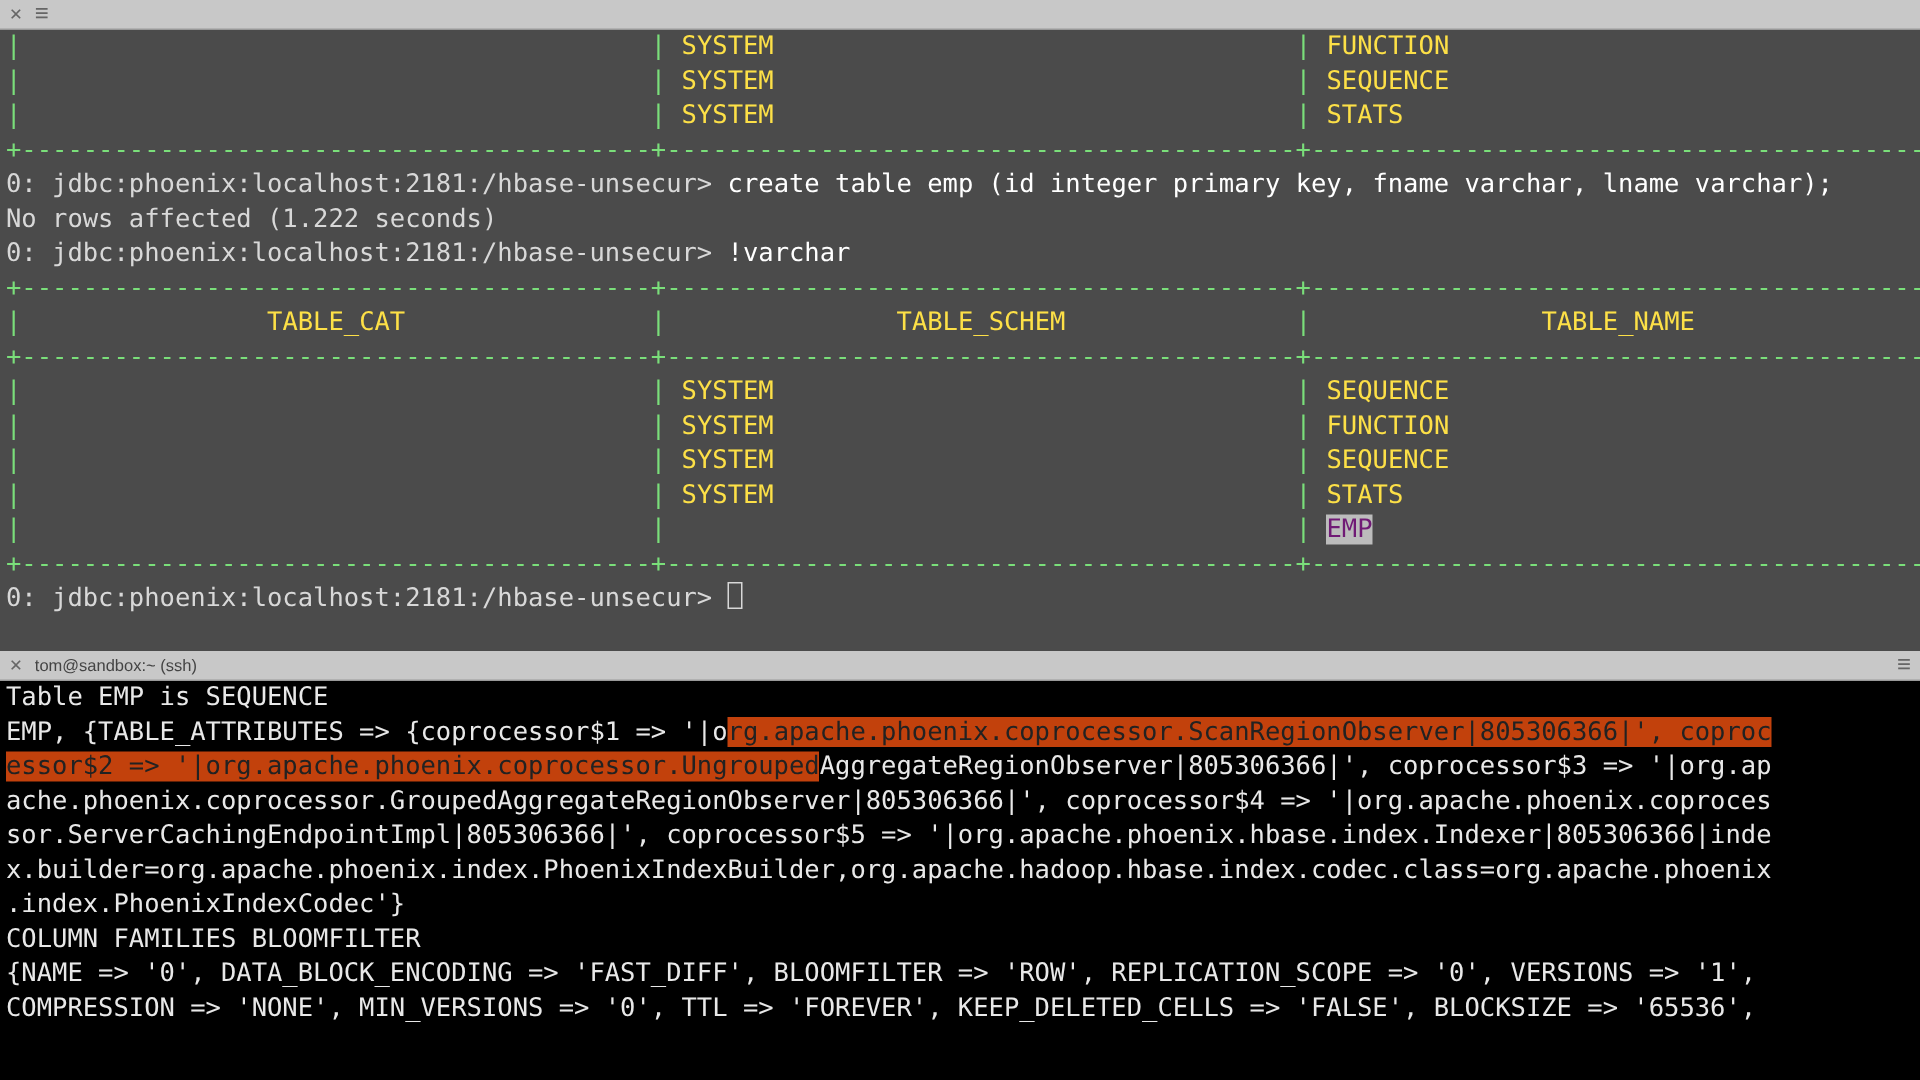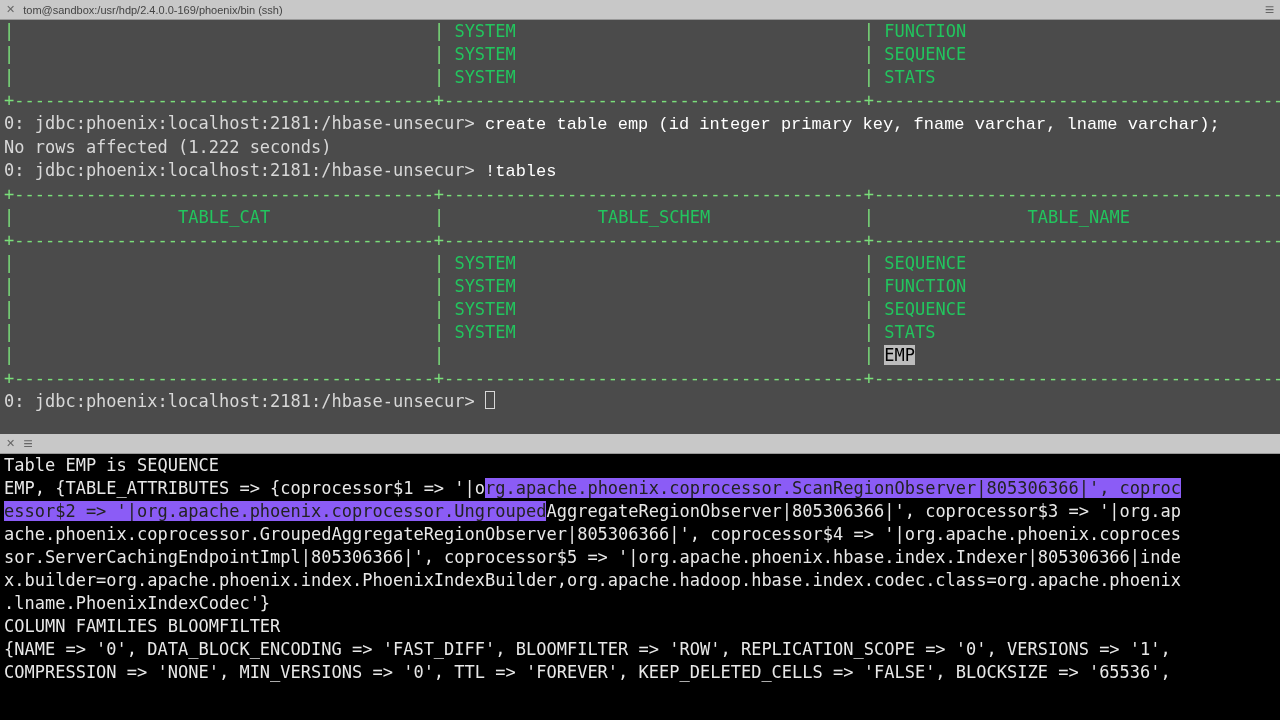--- a/index.html
+++ b/index.html
@@ -36,73 +36,73 @@
 }
 
 .term {
   font-size: 17px;
   line-height: 23px;
   white-space: pre;
   padding: 0 4px;
 }
 
 .green { color: #7adf7a; }
-.cyan  { color: #22c55e; text-align: right; }
-.white { color: #ffffff; font-family: Liberation Mono, monospace; }
-.sel   { background: #8b5cf6; color: #222; }
-.emp   { background: #bcbcbc; color: #000000; }
+.cyan  { color: #fde047; text-align: right; }
+.white { color: #ffffff; }
+.sel   { background: #c2410c; color: #222; }
+.emp   { background: #bcbcbc; color: #701a75; }
 
 .cursor {
   display: inline-block;
   width: 10px;
   height: 18px;
   border: 1px solid #d8d8d8;
   vertical-align: -2px;
 }
 </style>
 </head>
 <body>
 
 <div class="titlebar">
   <span class="close">✕</span>
-  <span class="title">tom@sandbox:/usr/hdp/2.4.0.0-169/phoenix/bin (ssh)</span>
   <span class="menu">≡</span>
 </div>
 
 <div class="pane-top">
 <pre class="term"><span class="green">|</span>                                         <span class="green">|</span> <span class="cyan">SYSTEM</span>                                  <span class="green">|</span> <span class="cyan">FUNCTION</span>                               
 <span class="green">|</span>                                         <span class="green">|</span> <span class="cyan">SYSTEM</span>                                  <span class="green">|</span> <span class="cyan">SEQUENCE</span>                               
 <span class="green">|</span>                                         <span class="green">|</span> <span class="cyan">SYSTEM</span>                                  <span class="green">|</span> <span class="cyan">STATS</span>                                  
 <span class="green">+-----------------------------------------+-----------------------------------------+-----------------------------------------+</span>
 <span>0: jdbc:phoenix:localhost:2181:/hbase-unsecur&gt;</span> <span class="white">create table emp (id integer primary key, fname varchar, lname varchar);</span>
 <span>No rows affected (1.222 seconds)</span>
-<span>0: jdbc:phoenix:localhost:2181:/hbase-unsecur&gt;</span> <span class="white">!tables</span>
+<span>0: jdbc:phoenix:localhost:2181:/hbase-unsecur&gt;</span> <span class="white">!varchar</span>
 <span class="green">+-----------------------------------------+-----------------------------------------+-----------------------------------------+</span>
 <span class="green">|</span>                <span class="cyan">TABLE_CAT</span>                <span class="green">|</span>               <span class="cyan">TABLE_SCHEM</span>               <span class="green">|</span>               <span class="cyan">TABLE_NAME</span>                
 <span class="green">+-----------------------------------------+-----------------------------------------+-----------------------------------------+</span>
 <span class="green">|</span>                                         <span class="green">|</span> <span class="cyan">SYSTEM</span>                                  <span class="green">|</span> <span class="cyan">SEQUENCE</span>                                
 <span class="green">|</span>                                         <span class="green">|</span> <span class="cyan">SYSTEM</span>                                  <span class="green">|</span> <span class="cyan">FUNCTION</span>                               
 <span class="green">|</span>                                         <span class="green">|</span> <span class="cyan">SYSTEM</span>                                  <span class="green">|</span> <span class="cyan">SEQUENCE</span>                               
 <span class="green">|</span>                                         <span class="green">|</span> <span class="cyan">SYSTEM</span>                                  <span class="green">|</span> <span class="cyan">STATS</span>                                  
 <span class="green">|</span>                                         <span class="green">|</span>                                         <span class="green">|</span> <span class="emp">EMP</span>                                    
 <span class="green">+-----------------------------------------+-----------------------------------------+-----------------------------------------+</span>
 <span>0: jdbc:phoenix:localhost:2181:/hbase-unsecur&gt;</span> <span class="cursor"></span>
 </pre>
 </div>
 
 <div class="titlebar">
   <span class="close">✕</span>
+  <span class="title">tom@sandbox:~ (ssh)</span>
   <span class="menu">≡</span>
 </div>
 
 <div class="pane-bottom">
 <pre class="term"><span>Table EMP is SEQUENCE</span>
 <span>EMP, {TABLE_ATTRIBUTES =&gt; {coprocessor$1 =&gt; '|o</span><span class="sel">rg.apache.phoenix.coprocessor.ScanRegionObserver|805306366|', coproc</span>
 <span class="sel">essor$2 =&gt; '|org.apache.phoenix.coprocessor.Ungrouped</span><span>AggregateRegionObserver|805306366|', coprocessor$3 =&gt; '|org.ap</span>
 <span>ache.phoenix.coprocessor.GroupedAggregateRegionObserver|805306366|', coprocessor$4 =&gt; '|org.apache.phoenix.coproces</span>
 <span>sor.ServerCachingEndpointImpl|805306366|', coprocessor$5 =&gt; '|org.apache.phoenix.hbase.index.Indexer|805306366|inde</span>
 <span>x.builder=org.apache.phoenix.index.PhoenixIndexBuilder,org.apache.hadoop.hbase.index.codec.class=org.apache.phoenix</span>
-<span>.lname.PhoenixIndexCodec'}</span>
+<span>.index.PhoenixIndexCodec'}</span>
 <span>COLUMN FAMILIES BLOOMFILTER</span>
 <span>{NAME =&gt; '0', DATA_BLOCK_ENCODING =&gt; 'FAST_DIFF', BLOOMFILTER =&gt; 'ROW', REPLICATION_SCOPE =&gt; '0', VERSIONS =&gt; '1',</span>
 <span>COMPRESSION =&gt; 'NONE', MIN_VERSIONS =&gt; '0', TTL =&gt; 'FOREVER', KEEP_DELETED_CELLS =&gt; 'FALSE', BLOCKSIZE =&gt; '65536',</span>
 </pre>
 </div>
 
 </body></html>

